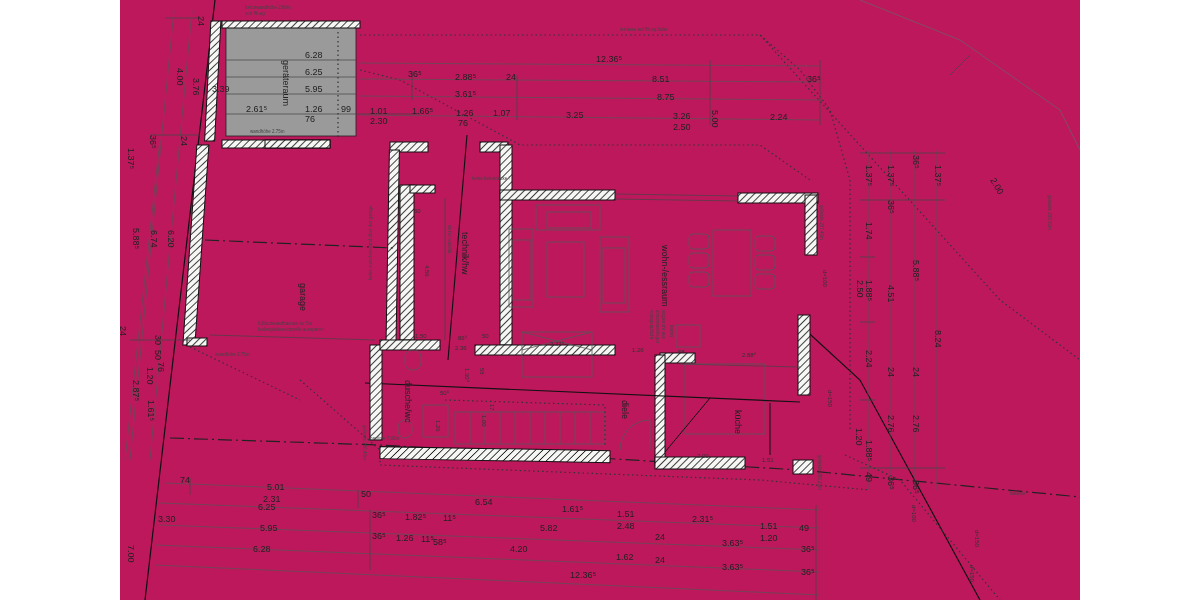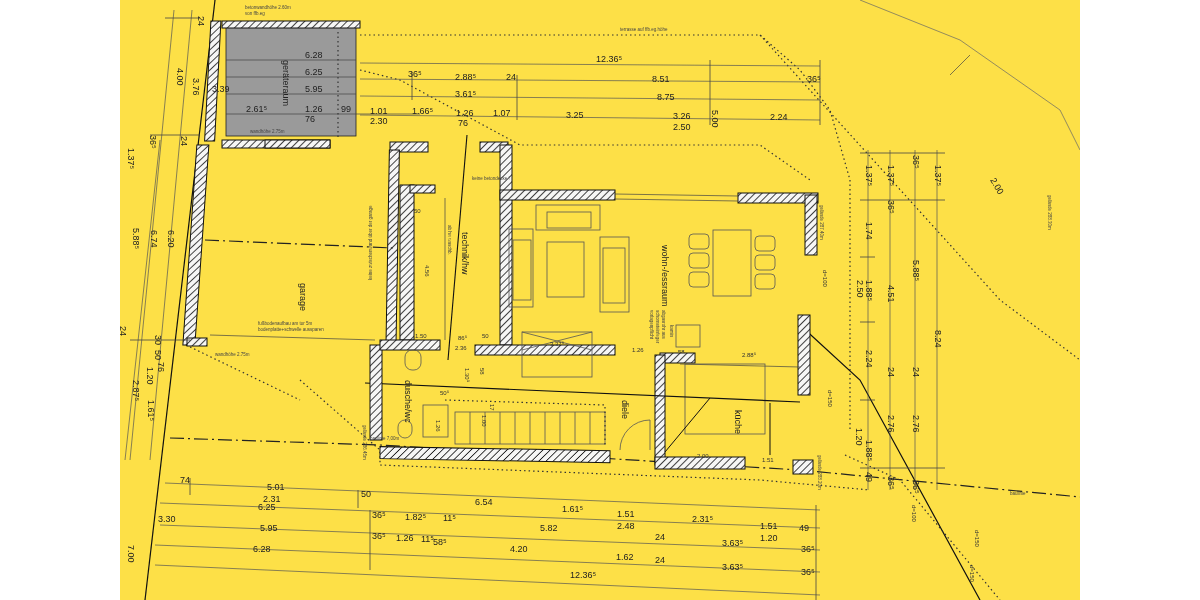--- a/index.html
+++ b/index.html
@@ -1,17 +1,17 @@
 <!DOCTYPE html>
 <html><head>
 <meta charset="utf-8">
 <style>
   html, body { margin: 0; padding: 0; background: #ffffff; }
   body { width: 1200px; height: 600px; overflow: hidden; position: relative; font-family: "Liberation Sans", sans-serif; }
-  #sheet { position: absolute; left: 120px; top: 0; width: 960px; height: 600px; background: #fde047; overflow: hidden; }
+  #sheet { position: absolute; left: 120px; top: 0; width: 960px; height: 600px; background: #be185d; overflow: hidden; }
   svg { position: absolute; left: 0; top: 0; }
   .dim { font-family: "Liberation Sans", sans-serif; font-size: 9px; fill: #222; }
   .dim-s { font-family: "Liberation Sans", sans-serif; font-size: 6px; fill: #333; }
   .room { font-family: "Liberation Sans", sans-serif; font-size: 9px; fill: #222; }
   .note { font-family: "Liberation Sans", sans-serif; font-size: 4.5px; fill: #444; }
   .dl { stroke: #555; stroke-width: 0.7; fill: none; }
   .tick { stroke: #444; stroke-width: 0.8; }
   .wall { fill: url(#hatch); stroke: #111; stroke-width: 1; }
   .thin { stroke: #444; stroke-width: 0.7; fill: none; }
   .dot { stroke: #333; stroke-width: 1.2; stroke-dasharray: 1.5 3; fill: none; }

